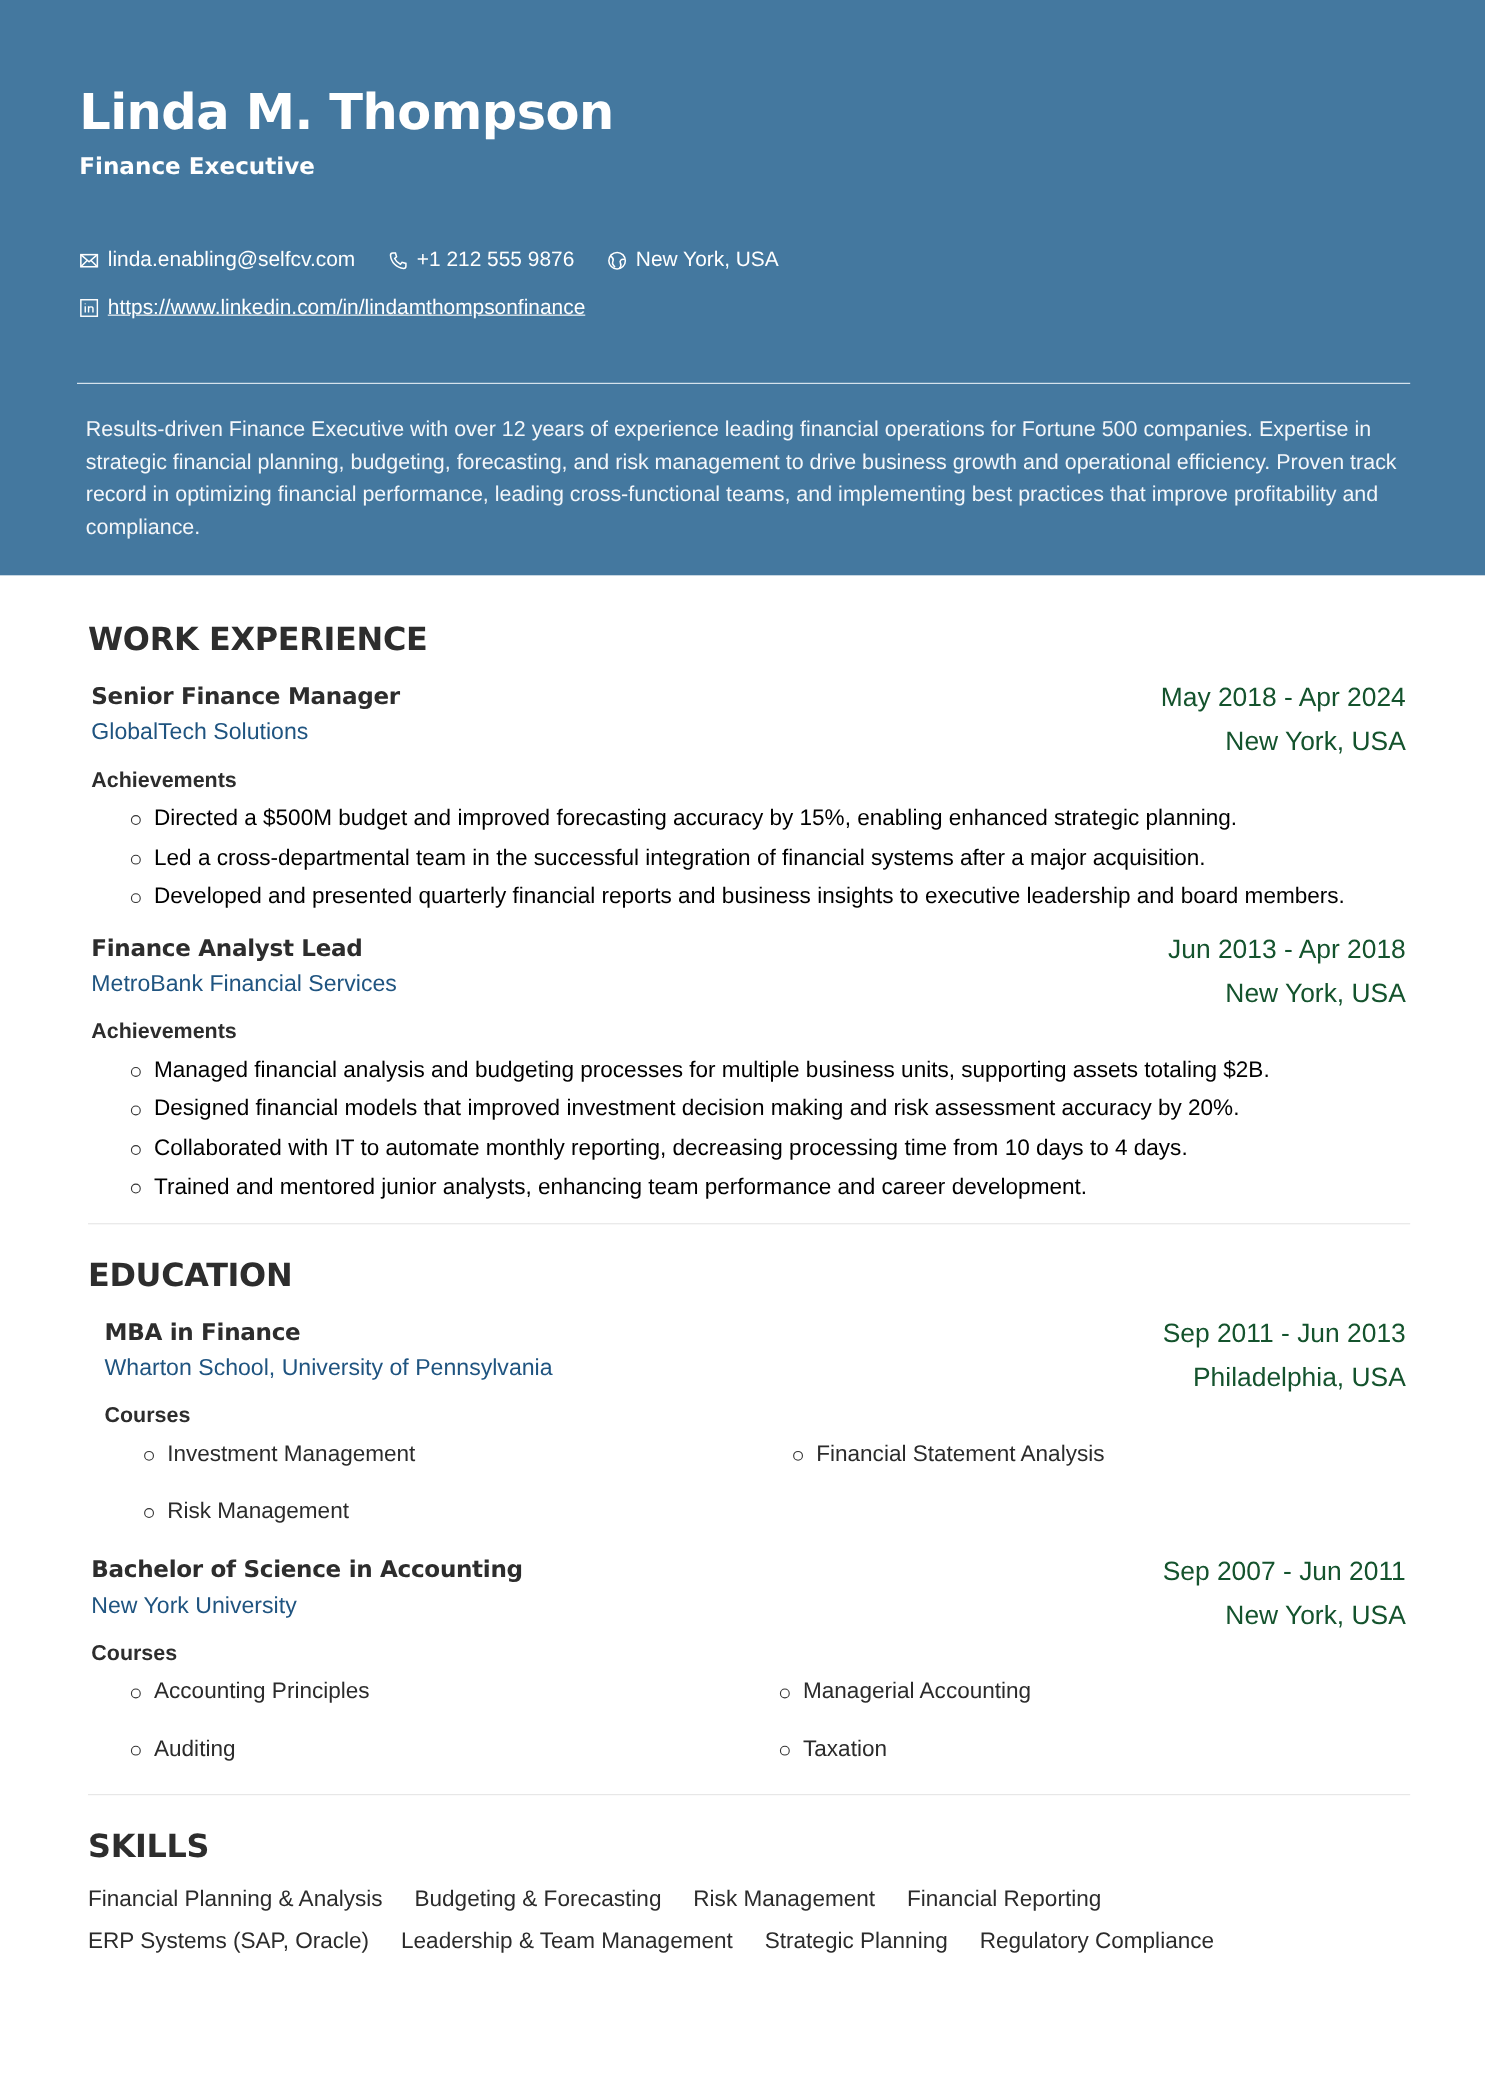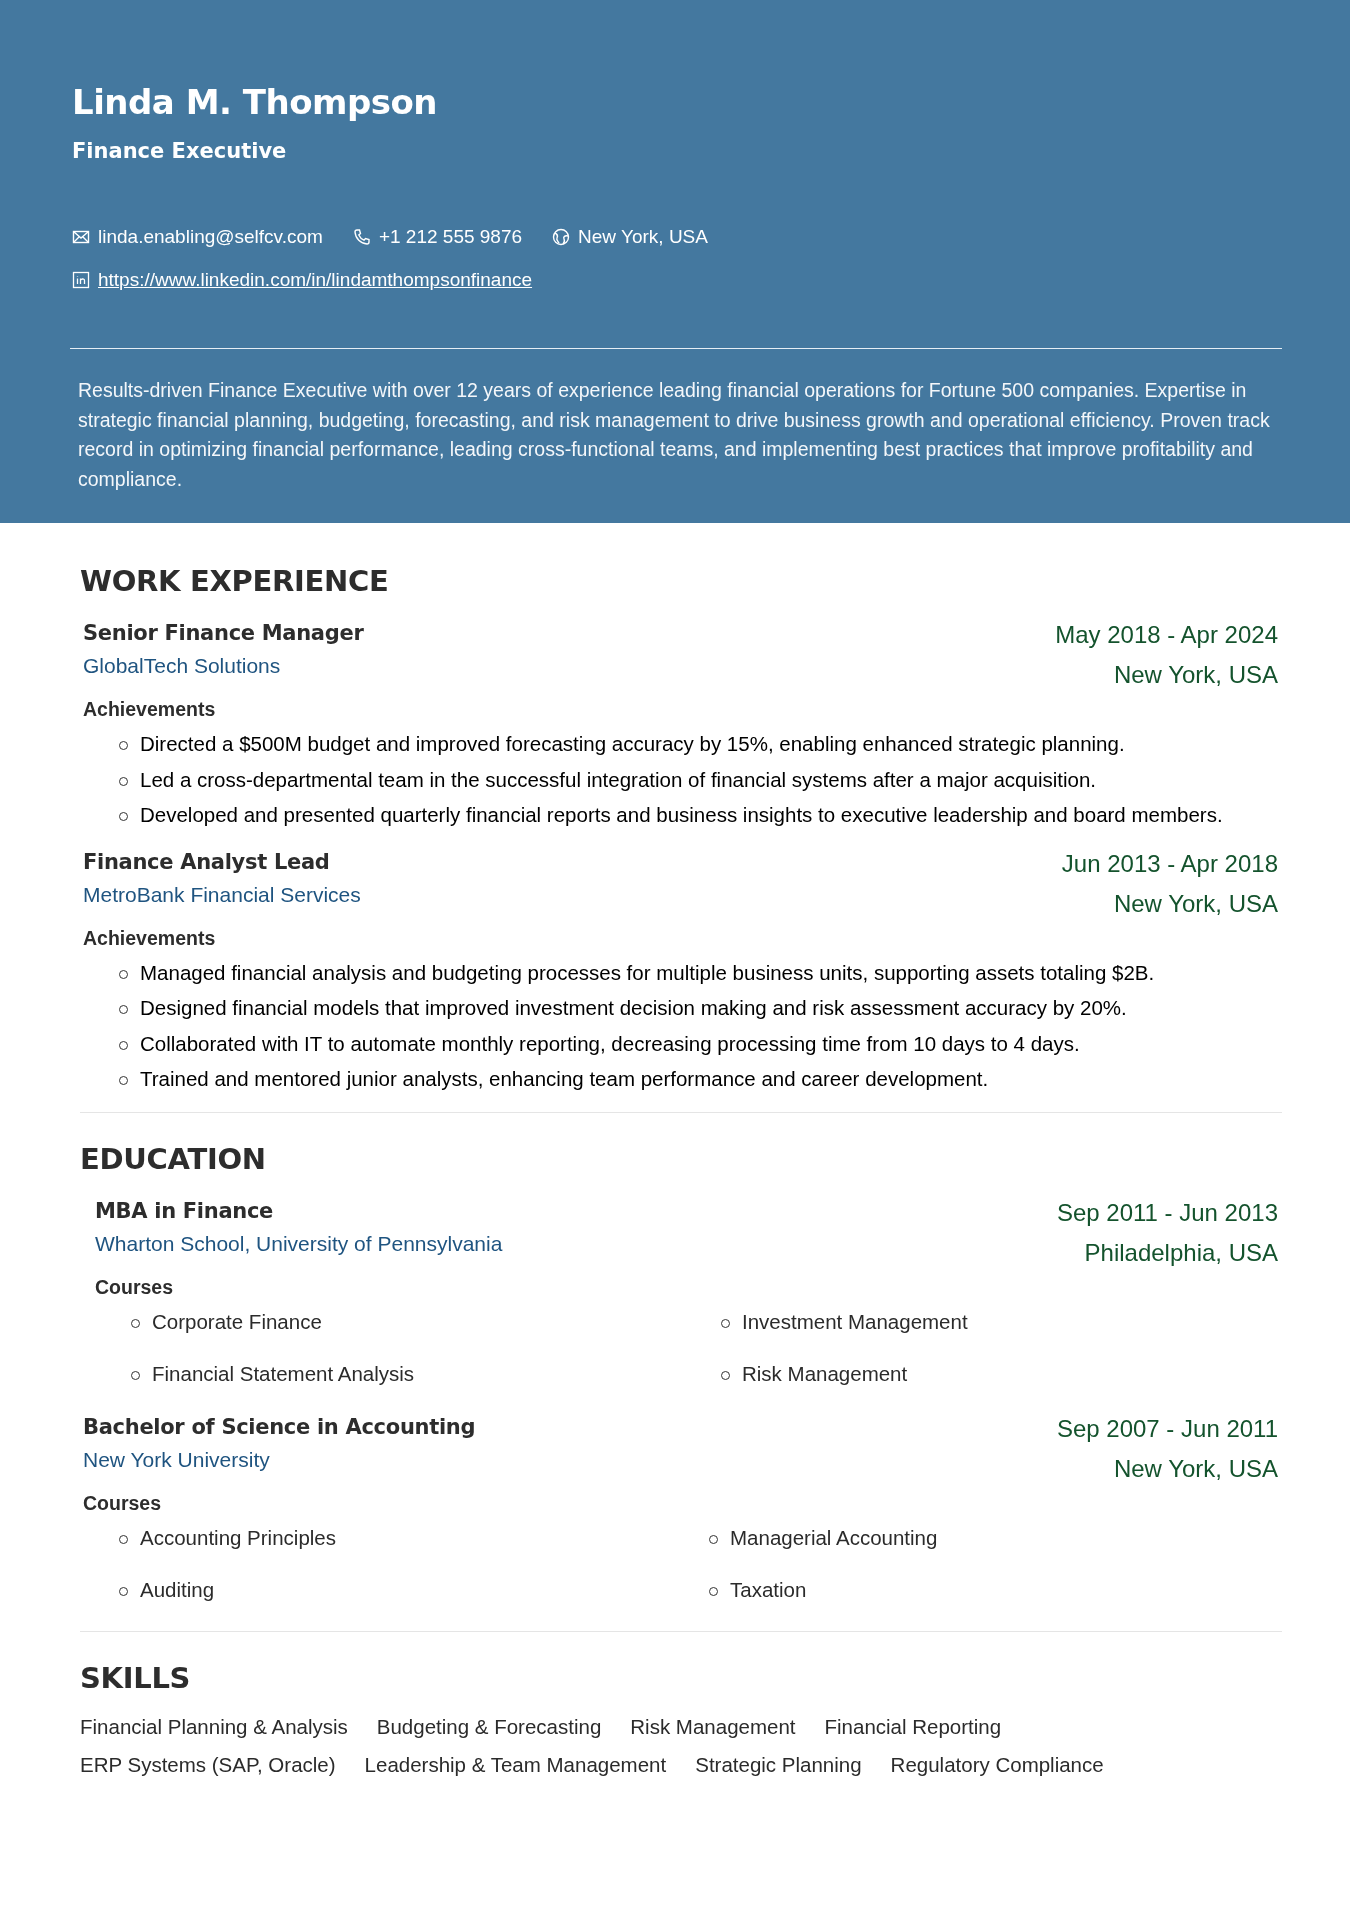--- a/index.html
+++ b/index.html
@@ -1,20 +1,20 @@
 <!DOCTYPE html>
 <html><head>
 <meta charset="utf-8">
 <style>
   * { box-sizing: border-box; margin: 0; padding: 0; }
   html, body { width: 1350px; background: #ffffff; }
   body { font-family: "Liberation Sans", "DejaVu Sans", sans-serif; color: #2b2b2b; height: 1907px; overflow: hidden; }
 
   .header { background: #44789f; color: #ffffff; height: 523px; padding: 72px 70px 0 72px; position: relative; }
-  .name { font-family: "DejaVu Sans", sans-serif; font-weight: bold; font-size: 34px; line-height: 60px; letter-spacing: -0.5px; }
+  .name { font-family: "DejaVu Sans", sans-serif; font-weight: bold; font-size: 45px; line-height: 60px; letter-spacing: -0.5px; }
   .role { font-family: "DejaVu Sans", sans-serif; font-weight: bold; font-size: 21px; line-height: 30px; margin-top: 4px; }
   .contacts { margin-top: 56px; font-size: 19px; }
   .contact-row { display: flex; align-items: center; height: 30px; margin-bottom: 13px; }
   .contact-item { display: flex; align-items: center; margin-right: 30px; }
   .contact-item svg { width: 18px; height: 18px; margin-right: 8px; flex: none; }
   .contact-item a, .contact-item span.txt { color: #ffffff; }
   .contact-item a { text-decoration: underline; }
   .hdr-divider { position: absolute; left: 70px; right: 68px; top: 348px; border-top: 1.5px solid #e6eef5; }
   .summary { position: absolute; left: 78px; right: 80px; top: 376px; font-size: 19.5px; line-height: 29.6px; color: #f4f7fa; }
 
@@ -120,21 +120,20 @@
   <section style="margin-top:26px;">
     <h2 class="section-title">EDUCATION</h2>
 
     <div class="entry" style="margin-top:16px;margin-left:12px;">
       <div class="entry-title">MBA in Finance</div>
       <div class="entry-org">Wharton School, University of Pennsylvania</div>
       <div class="entry-date">Sep 2011 - Jun 2013</div>
       <div class="entry-loc">Philadelphia, USA</div>
       <div class="sub-label">Courses</div>
       <ul class="courses">
-        <li>Corporate Finance</li>
         <li>Investment Management</li>
         <li>Financial Statement Analysis</li>
         <li>Risk Management</li>
       </ul>
     </div>
 
     <div class="entry" style="margin-top:0px;">
       <div class="entry-title">Bachelor of Science in Accounting</div>
       <div class="entry-org">New York University</div>
       <div class="entry-date">Sep 2007 - Jun 2011</div>

